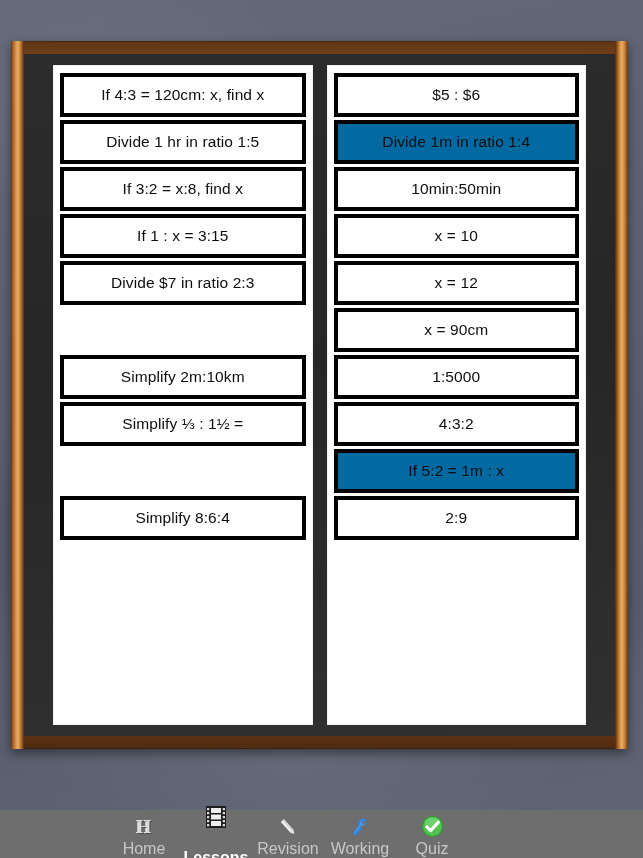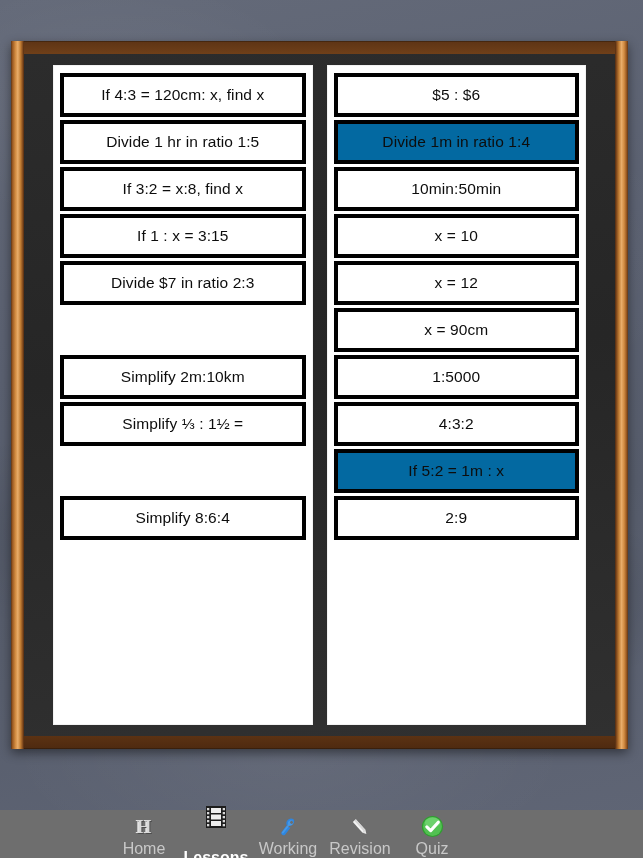--- a/index.html
+++ b/index.html
@@ -257,43 +257,43 @@
             <rect x="16.7" y="10" width="2.3" height="2.3" fill="#d8d8d8"></rect>
             <rect x="16.7" y="14" width="2.3" height="2.3" fill="#d8d8d8"></rect>
             <rect x="16.7" y="18" width="2.3" height="2.3" fill="#d8d8d8"></rect>
           </svg>
         </div>
         <div class="tab-label">Lessons</div>
       </div>
       <div class="tab">
         <div class="tab-icon">
           <svg width="22" height="22" viewBox="0 0 22 22">
+            <g transform="rotate(-42 11 11)">
+              <rect x="9" y="2.5" width="4" height="14.5" fill="#f4f4f4"></rect>
+              <rect x="11" y="2.5" width="2" height="14.5" fill="#d7d7d7"></rect>
+              <polygon points="9,17 13,17 11,20.5" fill="#e7e7e7"></polygon>
+            </g>
+          </svg>
+        </div>
+        <div class="tab-label">Revision</div>
+      </div>
+      <div class="tab">
+        <div class="tab-icon">
+          <svg width="22" height="22" viewBox="0 0 22 22">
             <g transform="rotate(38 11 11)">
               <path d="M11 1.6 a4.6 4.6 0 1 0 2.4 8.5 l0 8.4 a2.2 2.2 0 0 1-4.4 0 l0-8.4 A4.6 4.6 0 0 0 11 1.6 z" fill="#2e86e0"></path>
               <path d="M11 3.2 a3 3 0 0 0-1.5 5.6 l0 9.7 a0.9 0.9 0 0 0 1.8 0 l0-9.7 A3 3 0 0 0 11 3.2 z" fill="#59a9f0" opacity="0.55"></path>
               <circle cx="11" cy="5.2" r="1.5" fill="#6e6e6e"></circle>
             </g>
           </svg>
         </div>
         <div class="tab-label">Working</div>
       </div>
       <div class="tab">
         <div class="tab-icon">
-          <svg width="22" height="22" viewBox="0 0 22 22">
-            <g transform="rotate(-42 11 11)">
-              <rect x="9" y="2.5" width="4" height="14.5" fill="#f4f4f4"></rect>
-              <rect x="11" y="2.5" width="2" height="14.5" fill="#d7d7d7"></rect>
-              <polygon points="9,17 13,17 11,20.5" fill="#e7e7e7"></polygon>
-            </g>
-          </svg>
-        </div>
-        <div class="tab-label">Revision</div>
-      </div>
-      <div class="tab">
-        <div class="tab-icon">
           <svg width="23" height="23" viewBox="0 0 23 23">
             <circle cx="11.5" cy="11.5" r="10.6" fill="#2f9e2f"></circle>
             <circle cx="11.5" cy="11.5" r="9.4" fill="#52c152"></circle>
             <ellipse cx="11.5" cy="7.5" rx="7.6" ry="5" fill="#7fdc7f" opacity="0.6"></ellipse>
             <path d="M5.8 11.8 L9.7 15.6 L17.3 7.2" stroke="#ffffff" stroke-width="3.1" fill="none" stroke-linecap="round" stroke-linejoin="round"></path>
           </svg>
         </div>
         <div class="tab-label">Quiz</div>
       </div>
     </div>

